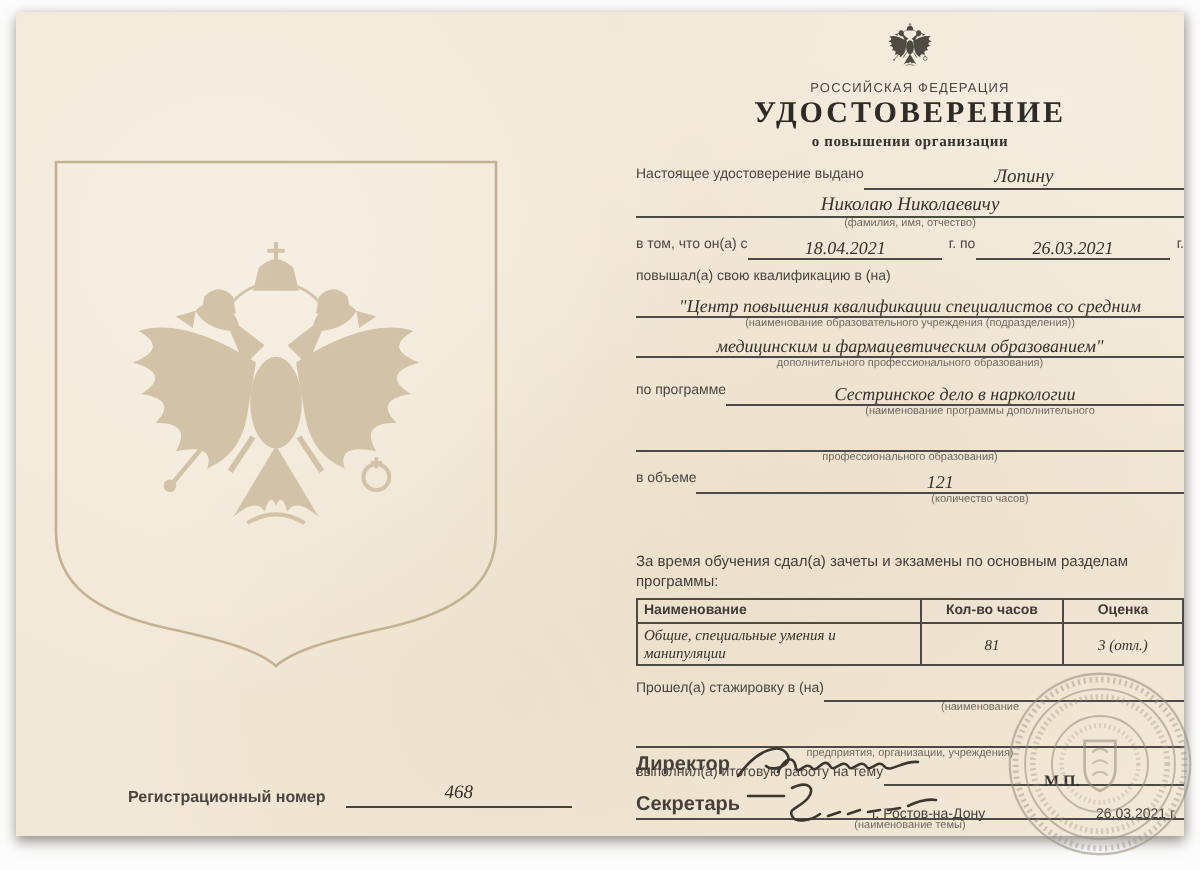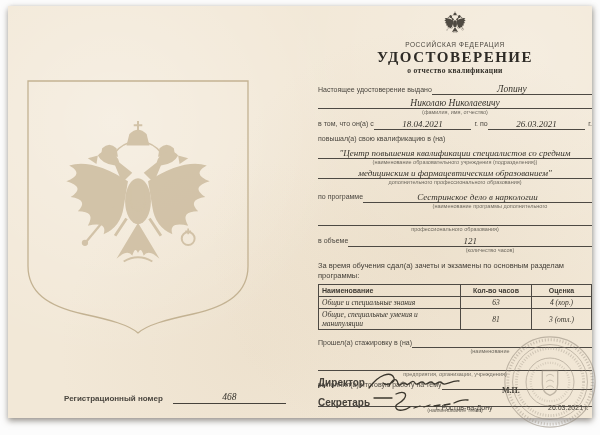--- a/index.html
+++ b/index.html
@@ -31,45 +31,45 @@
     flex:1; margin-left:10px; border-bottom:1.2px solid #46423b; text-align:center;
     font:italic 9.5px "Liberation Serif", serif; color:#35322b; line-height:11px;
   }
   
   .right-col { position:absolute; left:310px; top:2px; width:274px; height:410px; }
   .emblem-wrap { height:32px; text-align:center; }
   .emblem { width:26px; height:30px; color:#4f4a42; }
   .country { margin-top:1px; text-align:center; font-size:6.5px; letter-spacing:.6px; color:#4a463f; }
   .title { margin-top:1px; text-align:center; font-family:"Liberation Serif", serif; font-weight:bold; font-size:15px; letter-spacing:1.5px; color:#2e2b26; }
   .subtitle { text-align:center; font-family:"Liberation Serif", serif; font-weight:bold; font-size:7.5px; letter-spacing:.3px; color:#35322b; }
-  .frow { display:flex; align-items:center; }
+  .frow { display:flex; align-items:flex-start; }
   .lbl { font-size:7px; color:#4a463f; white-space:nowrap; padding-bottom:1px; }
   .fill {
     flex:1; border-bottom:1px solid #4d4943; text-align:center;
     font:italic 9px "Liberation Serif", serif; color:#35322b; line-height:10px;
     min-height:10px; padding:0 2px;
   }
   .fill.big { font-size:9.5px; }
   .caption { font-size:5.5px; line-height:6.5px; color:#6e695f; text-align:center; }
   .cap-right { padding-left:70px; }
-  .para { margin-top:8px; font-size:7.5px; line-height:9.5px; color:#413d36; }
+  .para { margin-top:23px; font-size:7.5px; line-height:9.5px; color:#413d36; }
   table.grades { width:100%; margin-top:4px; border-collapse:collapse; }
   .grades th, .grades td { border:1px solid #4d4943; }
   .grades th { font-size:7px; font-weight:bold; color:#3f3b34; padding:2px 3px; }
   .grades th:first-child { text-align:left; }
   .grades td { font:italic 7.5px "Liberation Serif", serif; color:#35322b; padding:1px 3px; text-align:center; }
   .grades td:first-child { text-align:left; }
   .sec { margin-top:8px; }
   .footer-director { position:absolute; top:362px; left:0; display:flex; align-items:center; }
   .footer-secretary { position:absolute; top:382px; left:0; display:flex; align-items:center; }
   .sig-label { font-size:10px; font-weight:bold; color:#45413a; }
   .sig-svg { margin-left:2px; color:#3b372e; }
   .footer-city { position:absolute; top:396px; left:118px; font-size:7px; color:#45413a; }
   .footer-date { position:absolute; top:396px; left:230px; font-size:7px; color:#45413a; }
-  .footer-mp { position:absolute; top:378px; left:184px; font-family:"Liberation Serif", serif; font-weight:bold; font-size:8px; color:#35322b; }
+  .footer-mp { position:absolute; top:378px; left:204px; font-family:"Liberation Serif", serif; font-weight:bold; font-size:8px; color:#35322b; }
   .seal { position:absolute; left:494px; top:328px; width:96px; height:96px; color:#948a7c; opacity:.55; }
 </style>
 </head>
 <body>
 
 <svg width="0" height="0" style="position:absolute">
   <defs>
     <g id="eagle">
 
       <path d="M60 2 v7 M57 5 h6" stroke="currentColor" stroke-width="1.4" fill="none"></path>
@@ -123,21 +123,21 @@
 
     <div class="right-col">
 
       <div class="emblem-wrap">
         <svg class="emblem" viewBox="0 0 120 110">
             <use href="#eagle"></use>
           </svg>
       </div>
       <div class="country">РОССИЙСКАЯ ФЕДЕРАЦИЯ</div>
       <div class="title">УДОСТОВЕРЕНИЕ</div>
-      <div class="subtitle">о отчество квалификации</div>
+      <div class="subtitle">о повышении организации</div>
 
       <div class="frow" style="margin-top:9px">
         <span class="lbl">Настоящее удостоверение выдано</span>
         <span class="fill big">Лопину</span>
       </div>
       <div class="frow" style="margin-top:3px">
         <span class="fill big">Николаю  Николаевичу</span>
       </div>
       <div class="caption">(фамилия, имя, отчество)</div>
 
@@ -190,25 +190,20 @@
           </colgroup>
         <thead>
           <tr>
             <th>Наименование</th>
             <th>Кол-во часов</th>
             <th>Оценка</th>
           </tr>
         </thead>
         <tbody>
           <tr>
-            <td>Общие и специальные знания</td>
-            <td>63</td>
-            <td>4 (хор.)</td>
-          </tr>
-          <tr>
             <td>Общие, специальные умения и манипуляции</td>
             <td>81</td>
             <td>3 (отл.)</td>
           </tr>
         </tbody>
       </table>
 
       <div class="frow sec">
         <span class="lbl">Прошел(а) стажировку в (на)</span>
         <span class="fill"></span>

